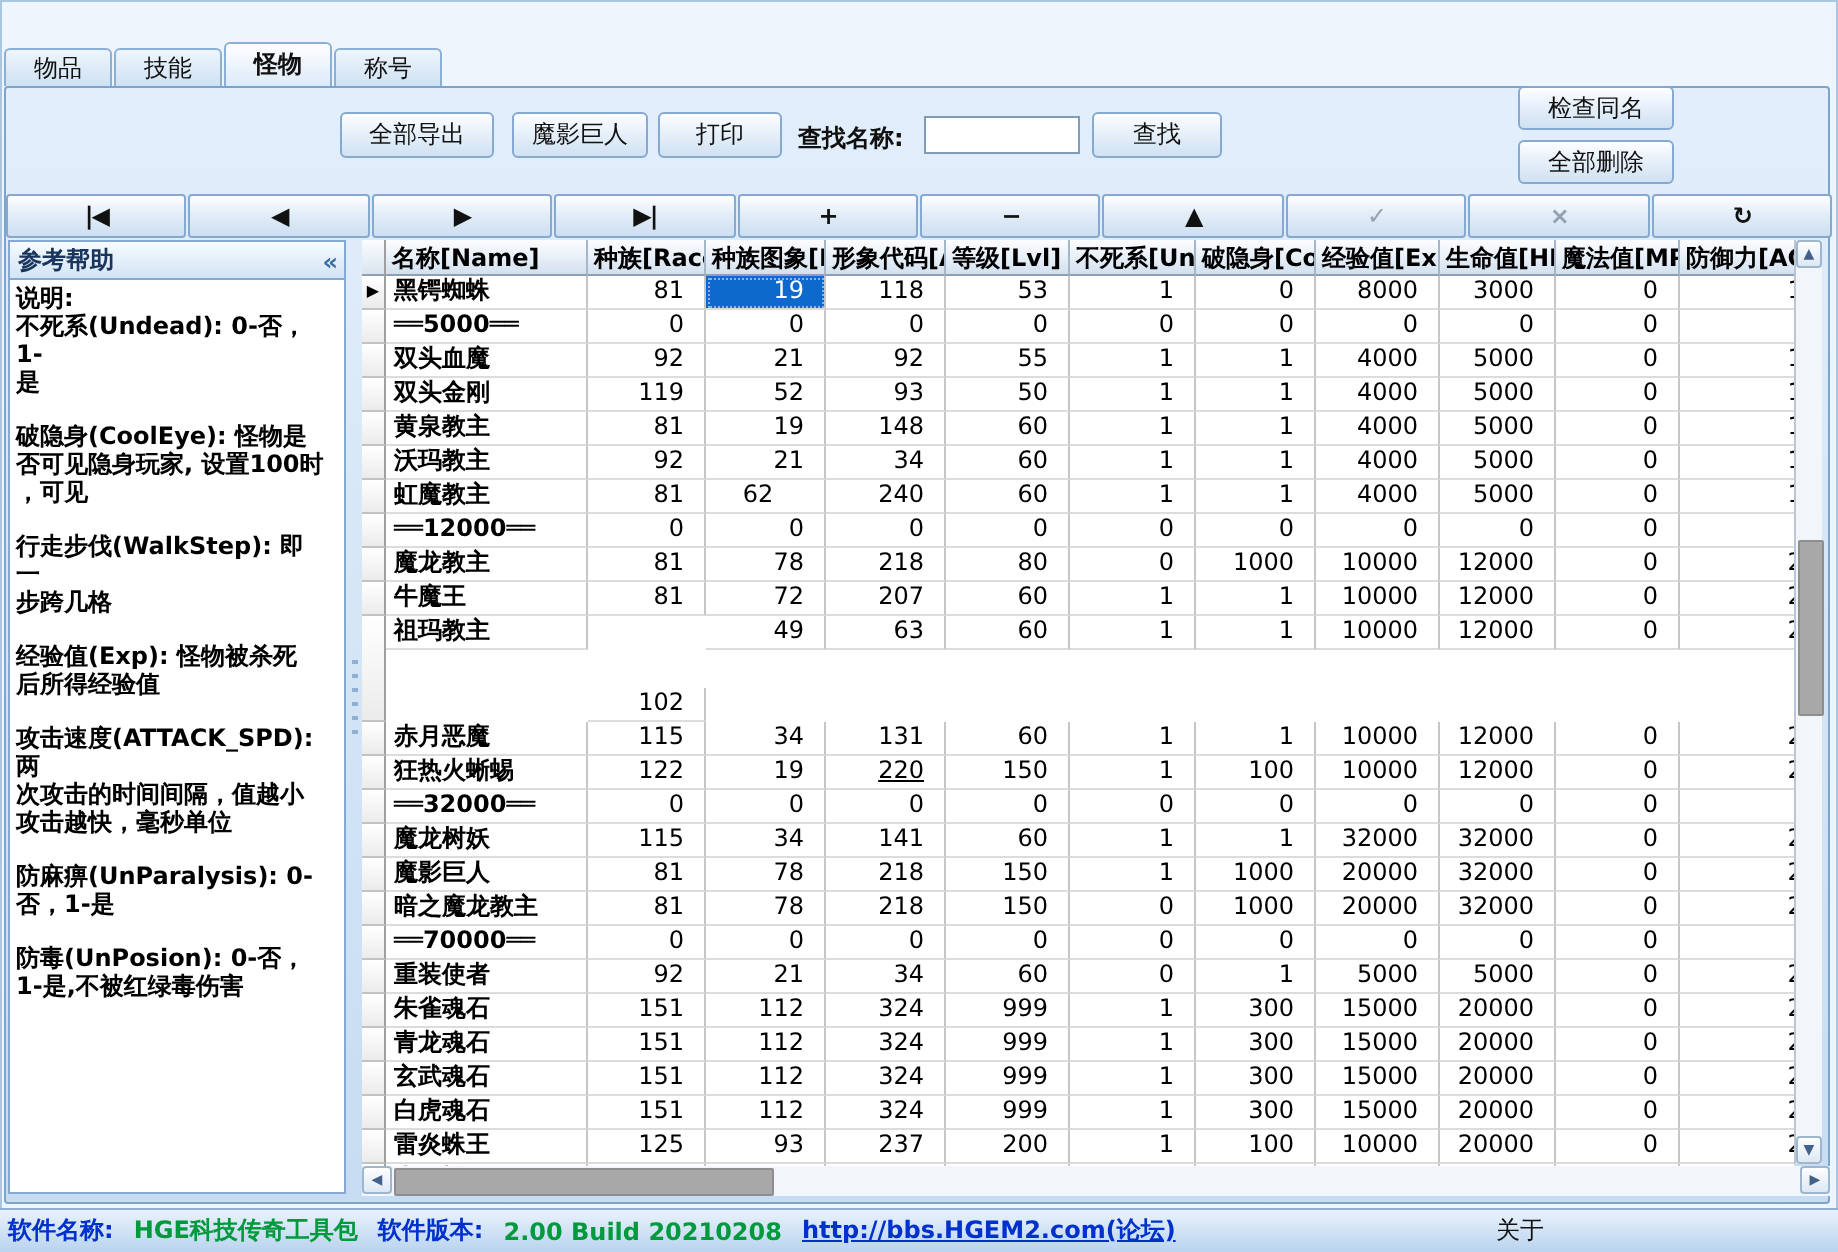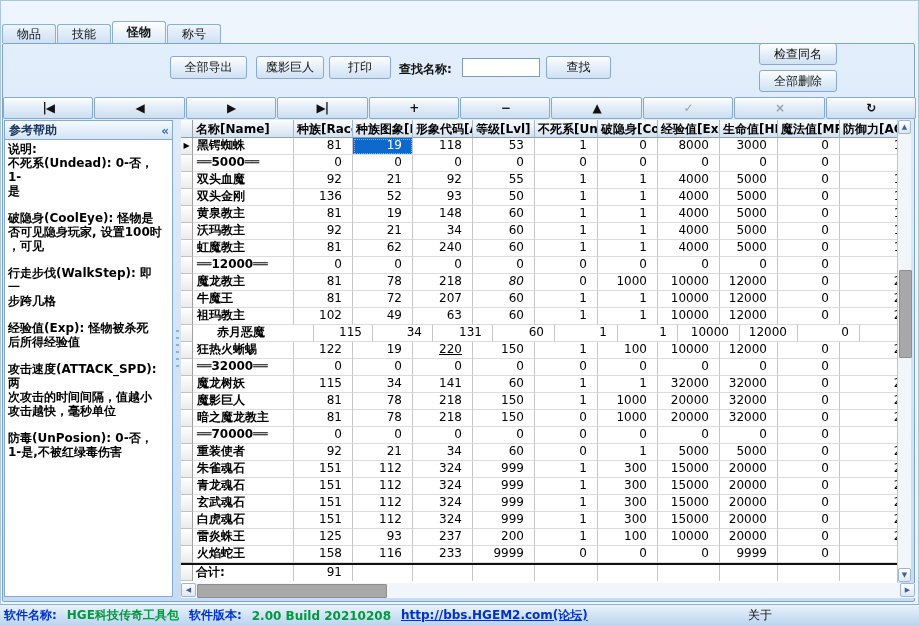--- a/index.html
+++ b/index.html
@@ -129,20 +129,22 @@
 ，可见</div>
       <div class="hp">行走步伐(WalkStep): 即
 一
 步跨几格</div>
       <div class="hp">经验值(Exp): 怪物被杀死
 后所得经验值</div>
       <div class="hp">攻击速度(ATTACK_SPD):
 两
 次攻击的时间间隔，值越小
 攻击越快，毫秒单位</div>
+      <div class="hp">防麻痹(UnParalysis): 0-
+否，1-是</div>
       <div class="hp">防毒(UnPosion): 0-否，
 1-是,不被红绿毒伤害</div>
     </div>
   <div class="splitter"></div>
 
   <div id="grid">
       <div class="grow ghead">
         <div class="gut"></div>
         <div class="gcell hcell" style="width: 101px;">名称[Name]</div>
         <div class="gcell hcell" style="width: 59px;">种族[Race]</div>
@@ -194,21 +196,21 @@
         <div class="gcell cr" style="width: 63px;">1</div>
         <div class="gcell cr" style="width: 60px;">1</div>
         <div class="gcell cr" style="width: 62px;">4000</div>
         <div class="gcell cr" style="width: 58px;">5000</div>
         <div class="gcell cr" style="width: 62px;">0</div>
         <div class="gcell cr" style="width: 80px;">15</div>
       </div>
       <div class="grow">
         <div class="gut"></div>
         <div class="gcell cl" style="width: 101px;">双头金刚</div>
-        <div class="gcell cr" style="width: 59px;">136</div>
+        <div class="gcell cr" style="width: 59px;">119</div>
         <div class="gcell cr" style="width: 60px;">52</div>
         <div class="gcell cr" style="width: 60px;">93</div>
         <div class="gcell cr" style="width: 62px;">50</div>
         <div class="gcell cr" style="width: 63px;">1</div>
         <div class="gcell cr" style="width: 60px;">1</div>
         <div class="gcell cr" style="width: 62px;">4000</div>
         <div class="gcell cr" style="width: 58px;">5000</div>
         <div class="gcell cr" style="width: 62px;">0</div>
         <div class="gcell cr" style="width: 80px;">15</div>
       </div>
@@ -237,21 +239,21 @@
         <div class="gcell cr" style="width: 60px;">1</div>
         <div class="gcell cr" style="width: 62px;">4000</div>
         <div class="gcell cr" style="width: 58px;">5000</div>
         <div class="gcell cr" style="width: 62px;">0</div>
         <div class="gcell cr" style="width: 80px;">15</div>
       </div>
       <div class="grow">
         <div class="gut"></div>
         <div class="gcell cl" style="width: 101px;">虹魔教主</div>
         <div class="gcell cr" style="width: 59px;">81</div>
-        <div class="gcell cr" style="width: 60px;">62</div>
+        <div class="gcell cr" style="width: 60px; text-align: center;">62</div>
         <div class="gcell cr" style="width: 60px;">240</div>
         <div class="gcell cr" style="width: 62px;">60</div>
         <div class="gcell cr" style="width: 63px;">1</div>
         <div class="gcell cr" style="width: 60px;">1</div>
         <div class="gcell cr" style="width: 62px;">4000</div>
         <div class="gcell cr" style="width: 58px;">5000</div>
         <div class="gcell cr" style="width: 62px;">0</div>
         <div class="gcell cr" style="width: 80px;">15</div>
       </div>
       <div class="grow">
@@ -267,21 +269,21 @@
         <div class="gcell cr" style="width: 58px;">0</div>
         <div class="gcell cr" style="width: 62px;">0</div>
         <div class="gcell cr" style="width: 80px;">0</div>
       </div>
       <div class="grow">
         <div class="gut"></div>
         <div class="gcell cl" style="width: 101px;">魔龙教主</div>
         <div class="gcell cr" style="width: 59px;">81</div>
         <div class="gcell cr" style="width: 60px;">78</div>
         <div class="gcell cr" style="width: 60px;">218</div>
-        <div class="gcell cr" style="width: 62px; font-style: italic;">80</div>
+        <div class="gcell cr" style="width: 62px;">80</div>
         <div class="gcell cr" style="width: 63px;">0</div>
         <div class="gcell cr" style="width: 60px;">1000</div>
         <div class="gcell cr" style="width: 62px;">10000</div>
         <div class="gcell cr" style="width: 58px;">12000</div>
         <div class="gcell cr" style="width: 62px;">0</div>
         <div class="gcell cr" style="width: 80px;">25</div>
       </div>
       <div class="grow">
         <div class="gut"></div>
         <div class="gcell cl" style="width: 101px;">牛魔王</div>
@@ -292,34 +294,34 @@
         <div class="gcell cr" style="width: 63px;">1</div>
         <div class="gcell cr" style="width: 60px;">1</div>
         <div class="gcell cr" style="width: 62px;">10000</div>
         <div class="gcell cr" style="width: 58px;">12000</div>
         <div class="gcell cr" style="width: 62px;">0</div>
         <div class="gcell cr" style="width: 80px;">25</div>
       </div>
       <div class="grow">
         <div class="gut"></div>
         <div class="gcell cl" style="width: 101px;">祖玛教主</div>
-        <div class="gcell cr" style="width: 59px;">102</div>
+        <div class="gcell cr" style="width: 59px; margin-top: 36px;">102</div>
         <div class="gcell cr" style="width: 60px;">49</div>
         <div class="gcell cr" style="width: 60px;">63</div>
         <div class="gcell cr" style="width: 62px;">60</div>
         <div class="gcell cr" style="width: 63px;">1</div>
         <div class="gcell cr" style="width: 60px;">1</div>
         <div class="gcell cr" style="width: 62px;">10000</div>
         <div class="gcell cr" style="width: 58px;">12000</div>
         <div class="gcell cr" style="width: 62px;">0</div>
         <div class="gcell cr" style="width: 80px;">25</div>
       </div>
       <div class="grow">
         <div class="gut"></div>
-        <div class="gcell cl" style="width: 101px; margin-left: 20px;">赤月恶魔</div>
+        <div class="gcell cl" style="width: 101px;">赤月恶魔</div>
         <div class="gcell cr" style="width: 59px;">115</div>
         <div class="gcell cr" style="width: 60px;">34</div>
         <div class="gcell cr" style="width: 60px;">131</div>
         <div class="gcell cr" style="width: 62px;">60</div>
         <div class="gcell cr" style="width: 63px;">1</div>
         <div class="gcell cr" style="width: 60px;">1</div>
         <div class="gcell cr" style="width: 62px;">10000</div>
         <div class="gcell cr" style="width: 58px;">12000</div>
         <div class="gcell cr" style="width: 62px;">0</div>
         <div class="gcell cr" style="width: 80px;">25</div>

